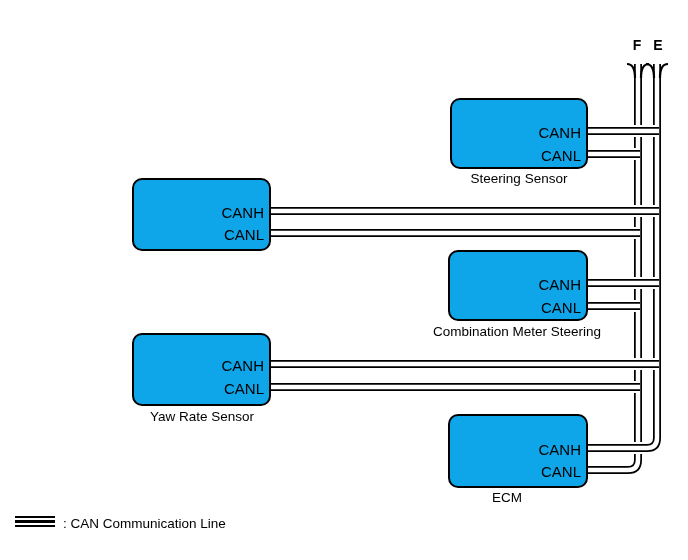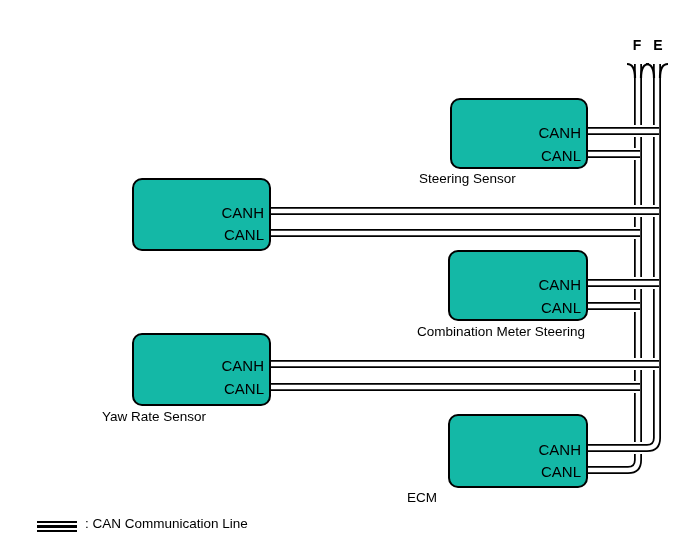--- a/index.html
+++ b/index.html
@@ -1,39 +1,39 @@
 <!DOCTYPE html>
 <html><head>
 <meta charset="utf-8">
 <style>
   html,body{margin:0;padding:0;background:#fff;}
   .stage{
     position:relative;width:688px;height:560px;background:#fff;overflow:hidden;
     font-family:"Liberation Sans",sans-serif;color:#000;
   }
   .ecu{
-    position:absolute;box-sizing:border-box;background:#14b8a6;
+    position:absolute;box-sizing:border-box;background:#0ea5e9;
     border:2px solid #000;border-radius:10px;
   }
   .pin{
     position:absolute;right:5px;height:18px;line-height:18px;
     font-size:15px;white-space:nowrap;
   }
   .node-label,.bus-label,.legend-label{
     position:absolute;font-size:13.5px;line-height:16px;white-space:nowrap;
   }
-  .node-label{text-align:left;}
+  .node-label{text-align:center;}
   .bus-label{font-size:14px;font-weight:700;text-align:center;width:20px;top:37px;}
   .wires{position:absolute;left:0;top:0;width:688px;height:560px;pointer-events:none;}
   .wires path, .wires use{fill:none;stroke-linecap:butt;}
   .halo{stroke:#fff;stroke-width:12;}
   .outer{stroke:#000;stroke-width:8;}
   .core{stroke:#fff;stroke-width:4.5;}
   .flare{stroke:#000;stroke-width:2.2;}
-  .legend{position:absolute;left:37px;top:516px;display:flex;align-items:flex-end;}
+  .legend{position:absolute;left:15px;top:516px;display:flex;align-items:flex-start;}
   .legend-swatch{
     width:40px;height:11px;display:flex;flex-direction:column;
     justify-content:space-between;
   }
   .legend-swatch .bar{background:#000;width:100%;}
   .bar.b1{height:2px;} .bar.b2{height:3px;} .bar.b3{height:2px;}
   .legend-label{position:static;margin-left:8px;}
 </style>
 </head>
 <body>

